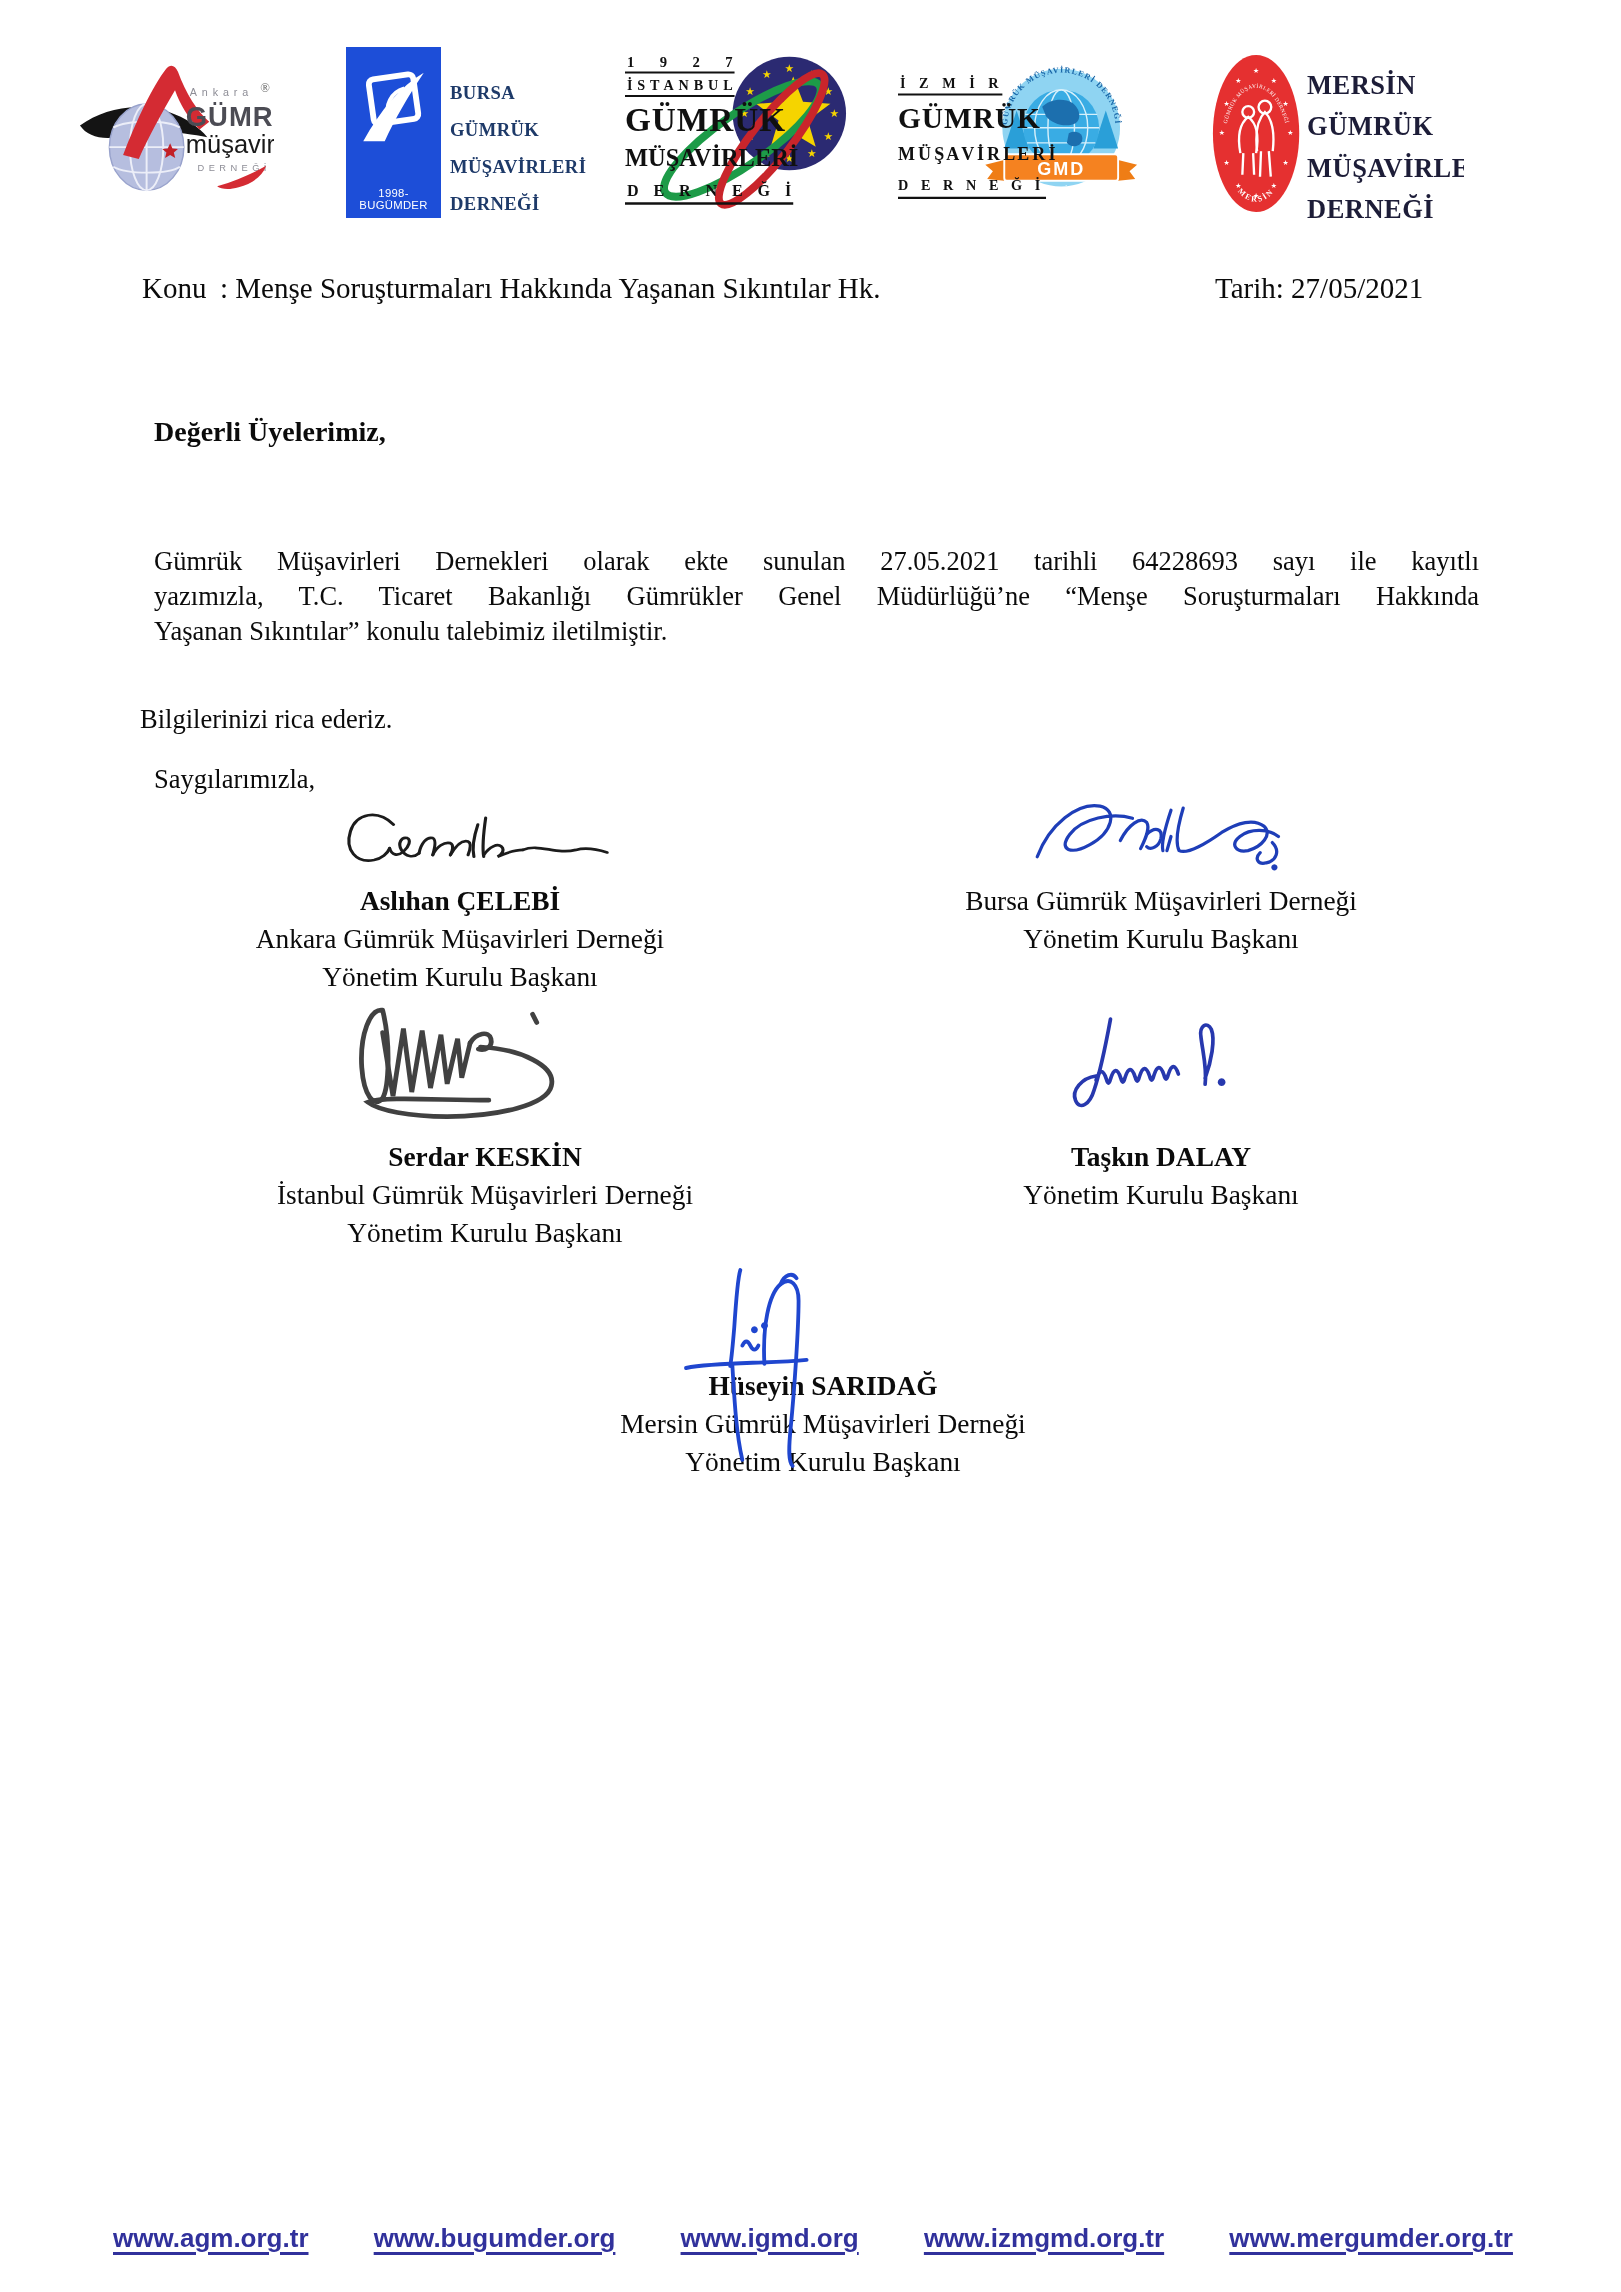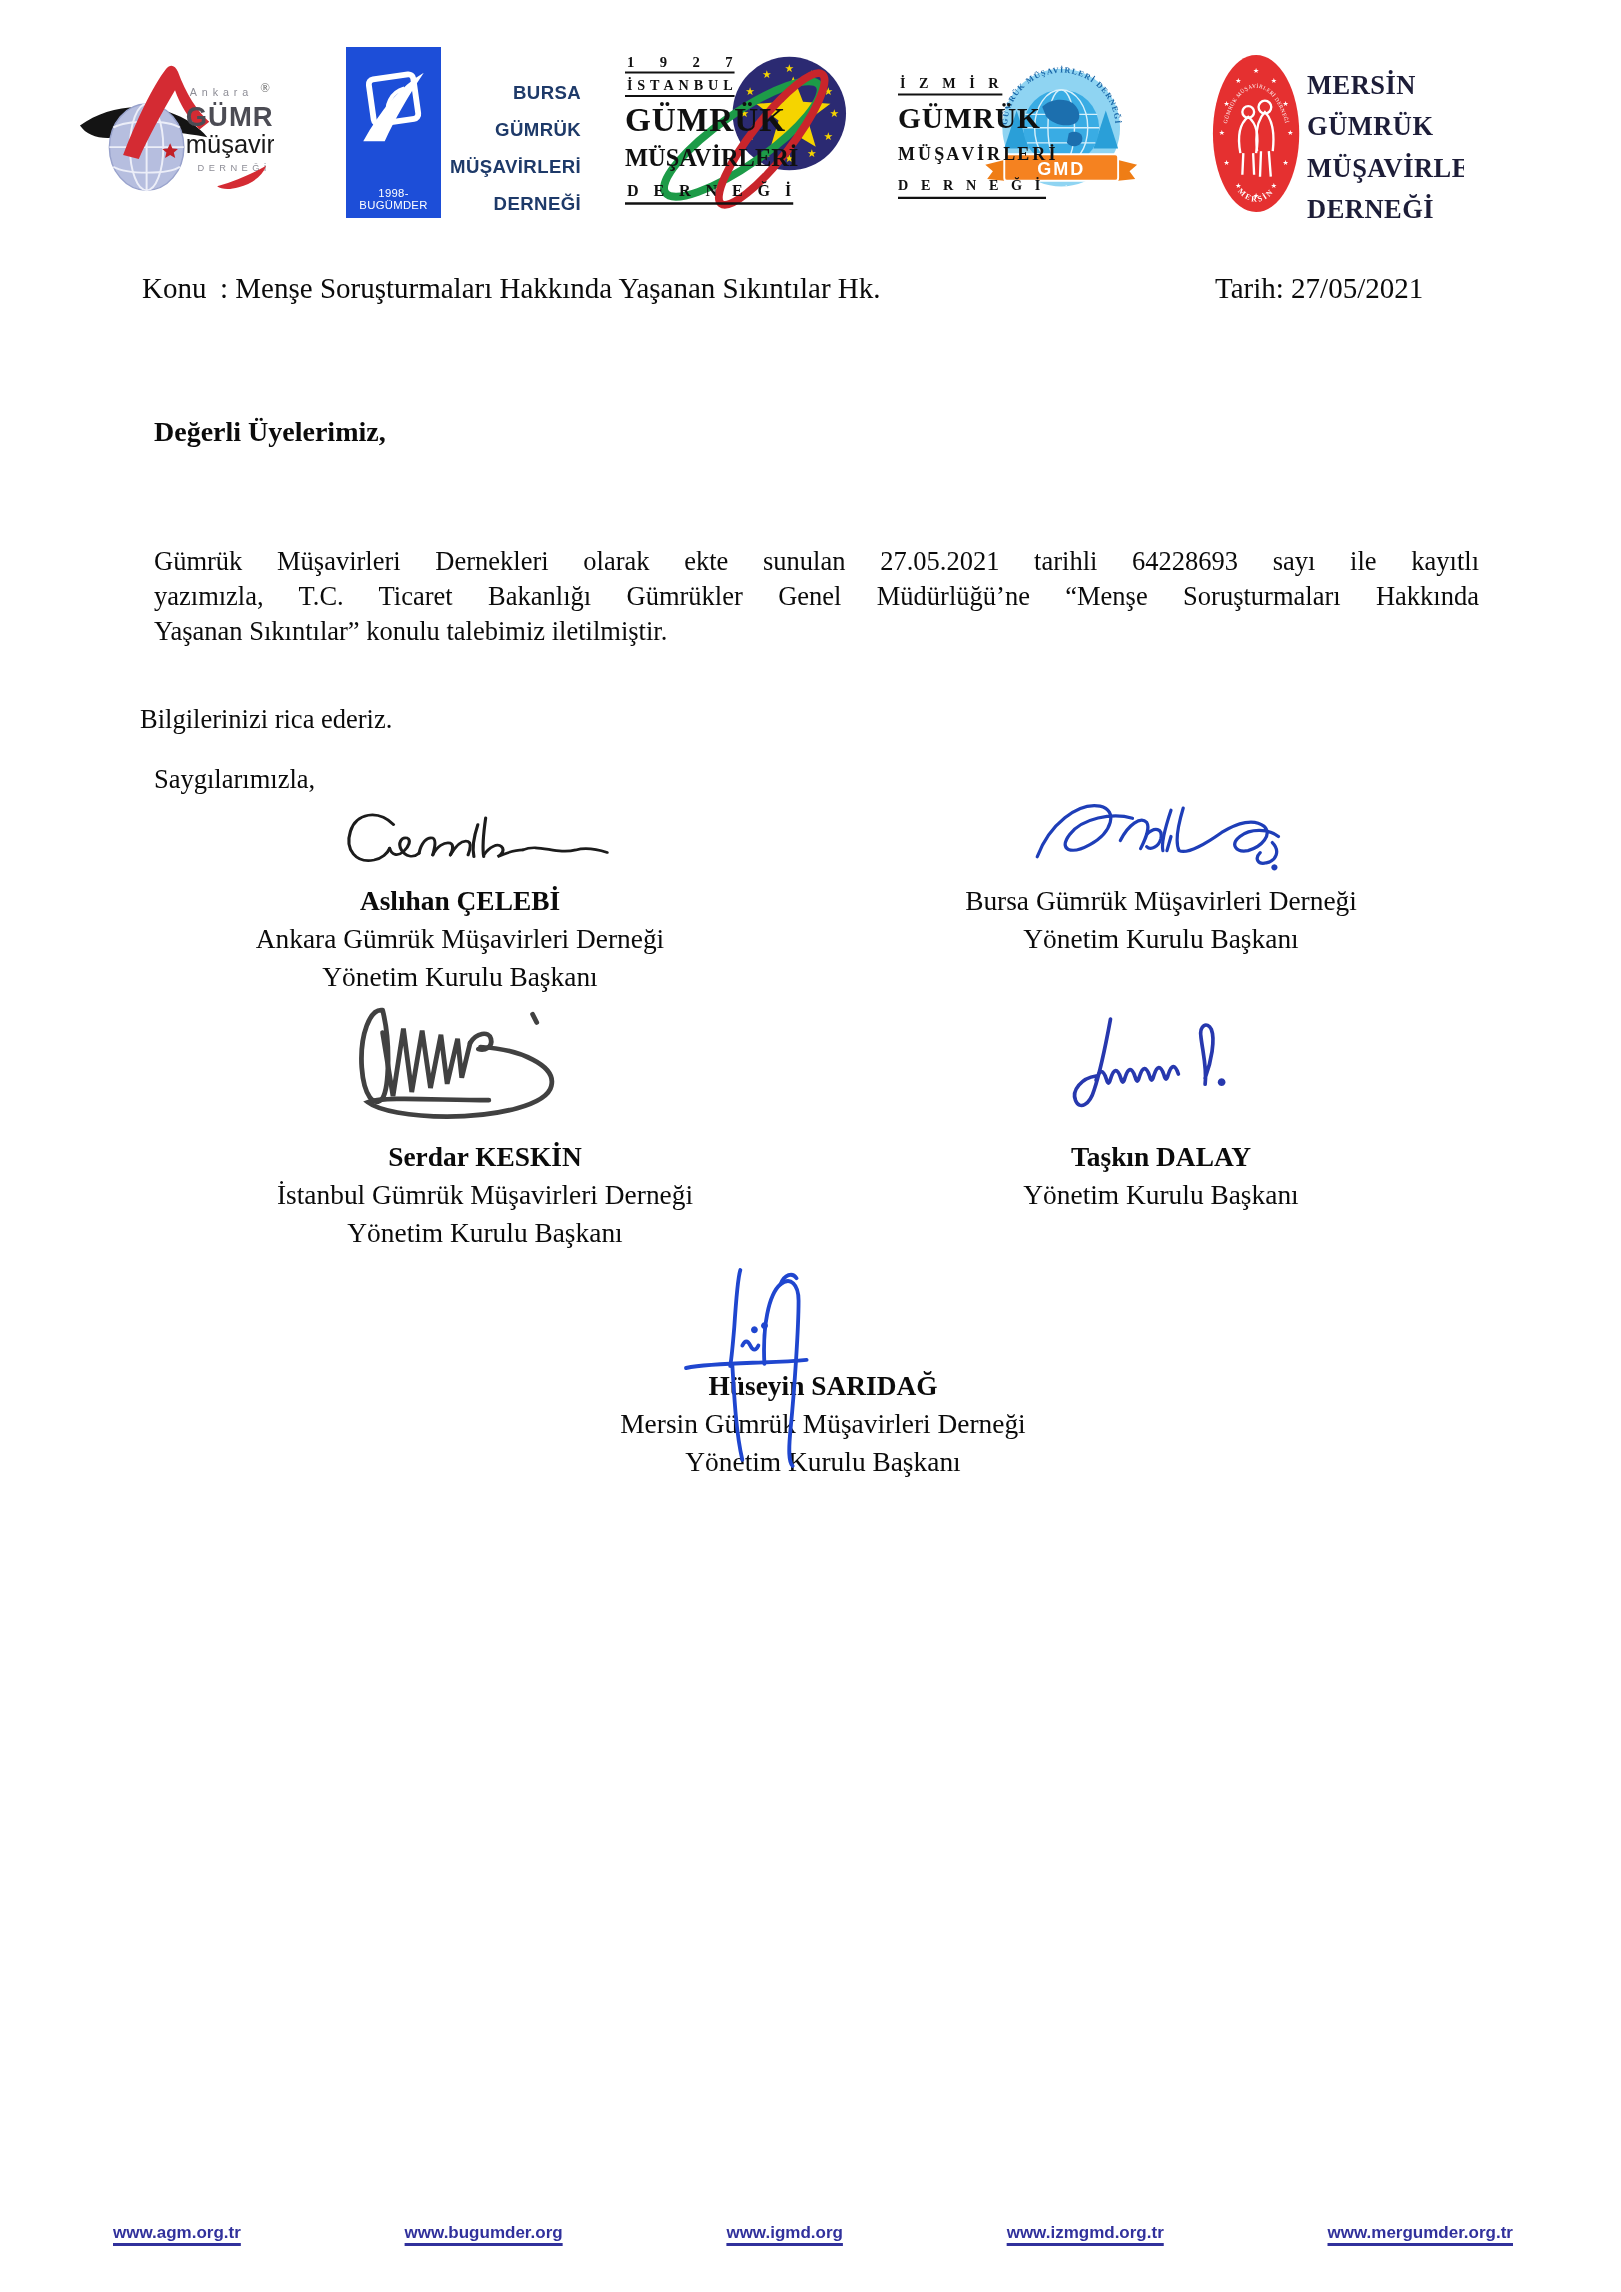--- a/index.html
+++ b/index.html
@@ -12,29 +12,29 @@
   .salutation{left:154px;top:416px;font-size:28px;font-weight:bold;}
   .paragraph{left:154px;top:532px;width:1325px;font-size:26.5px;line-height:35px;margin-top:12px;}
   .par-line{text-align:justify;text-align-last:justify;white-space:normal;}
   .par-line.last{text-align:right;text-align-last:left;}
   .closing1{left:140px;top:686px;font-size:26.5px;margin-top:18px;}
   .closing2{left:154px;top:764px;font-size:26.5px;}
   .sig-col{text-align:center;font-size:27.4px;line-height:38px;}
   .sig-name{font-weight:bold;}
   .sig-svg{position:absolute;pointer-events:none;}
   .footer{left:113px;top:2223px;width:1400px;display:flex;justify-content:space-between;
-          font-family:"Liberation Sans",sans-serif;font-weight:bold;font-size:17px;}
+          font-family:"Liberation Sans",sans-serif;font-weight:bold;font-size:26px;}
   .footer a{color:#31319c;text-decoration:underline;text-decoration-thickness:2.9px;text-underline-offset:4.9px;}
   
   .bursa{left:346px;top:47px;width:255px;height:173px;}
   .bursa-rect{position:absolute;left:0;top:0;width:95px;height:171px;background:#1d4ed8;}
   .bursa-year{position:absolute;left:0;bottom:6.9px;width:95px;text-align:center;color:#fff;
               font-family:"Liberation Sans",sans-serif;font-size:11.3px;letter-spacing:0.3px;}
-  .bursa-text{position:absolute;left:104px;top:27.4px;font-family:Liberation Sans, sans-serif;
-              font-weight:700;font-size:18.6px;line-height:37px;color:#1e3a69;letter-spacing:0.4px;white-space:nowrap;text-align:right;}
+  .bursa-text{position:absolute;left:104px;top:27.4px;font-family:Liberation Serif, serif;
+              font-weight:700;font-size:18.6px;line-height:37px;color:#1e3a69;letter-spacing:0.4px;white-space:nowrap;}
   svg text{font-family:"Liberation Serif",serif;}
   .sans{font-family:"Liberation Sans",sans-serif;}
 </style>
 </head>
 <body>
 
 <div class="page">
 
   <svg class="abs" style="left:78px;top:57px" width="196" height="145" viewBox="0 0 200 148">
     <path d="M2,70 C26,52 60,46 92,56 C110,62 124,72 132,82 C112,78 76,72 48,80 C28,86 10,82 2,70 Z" fill="#141414"></path>

